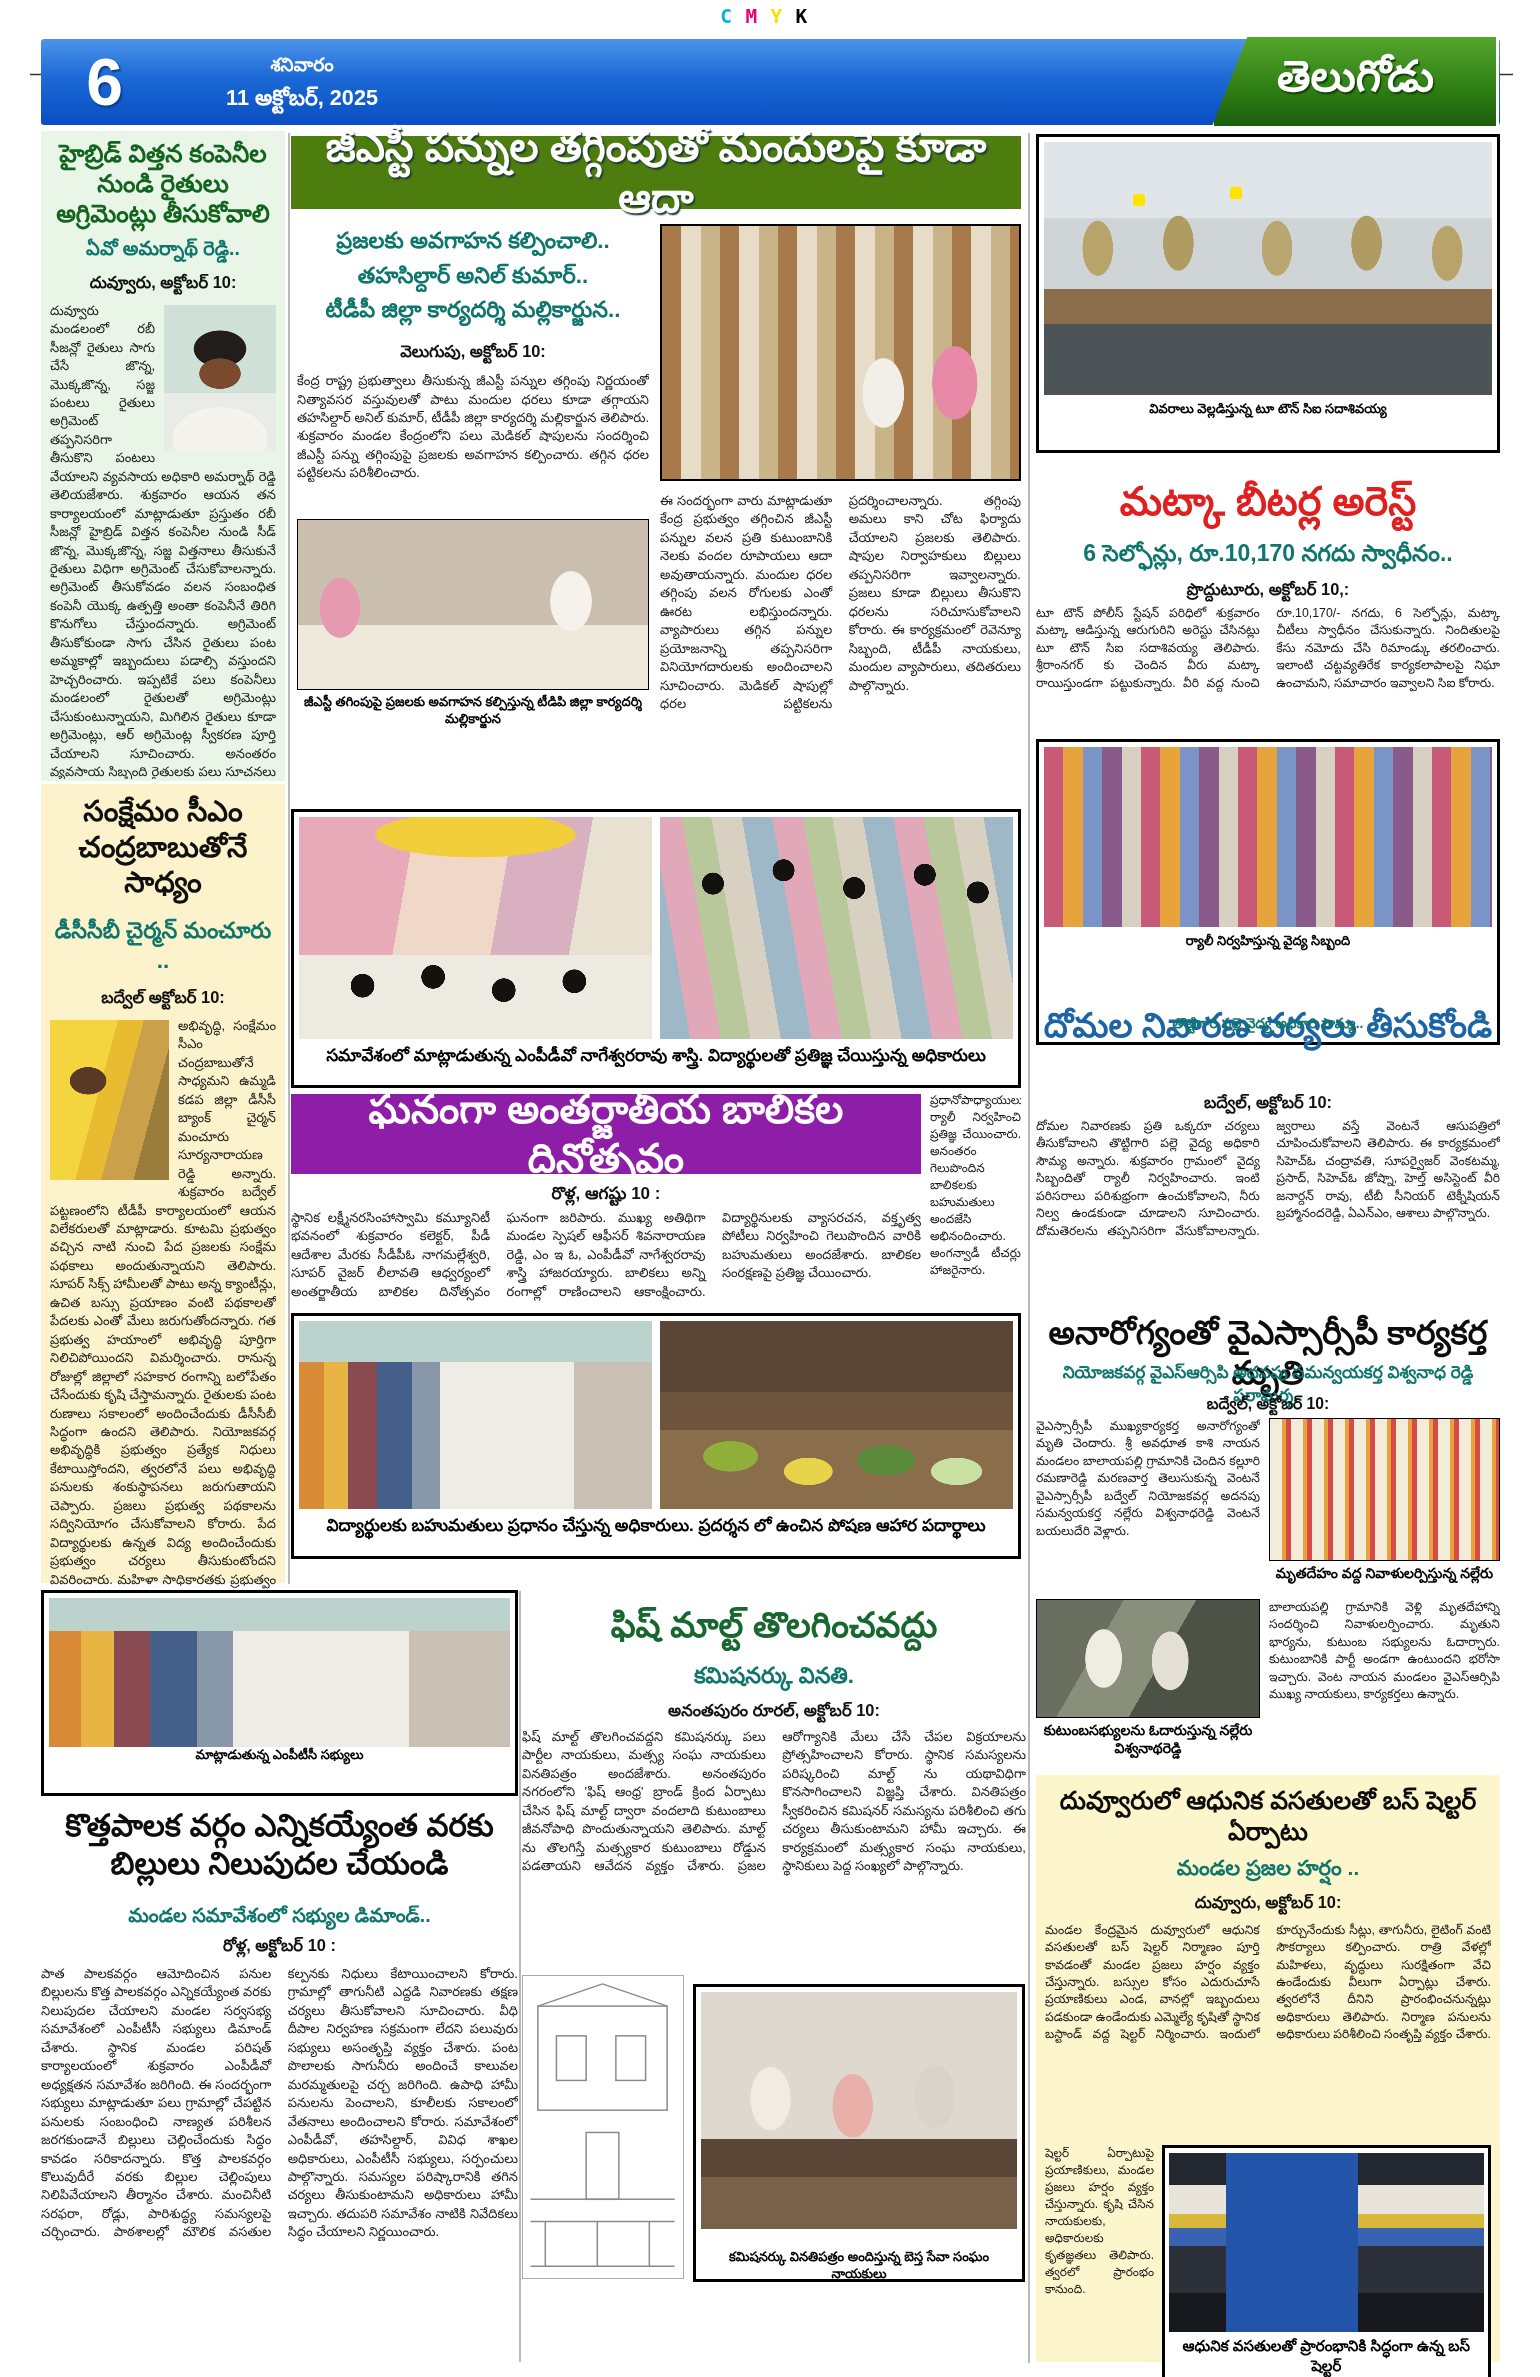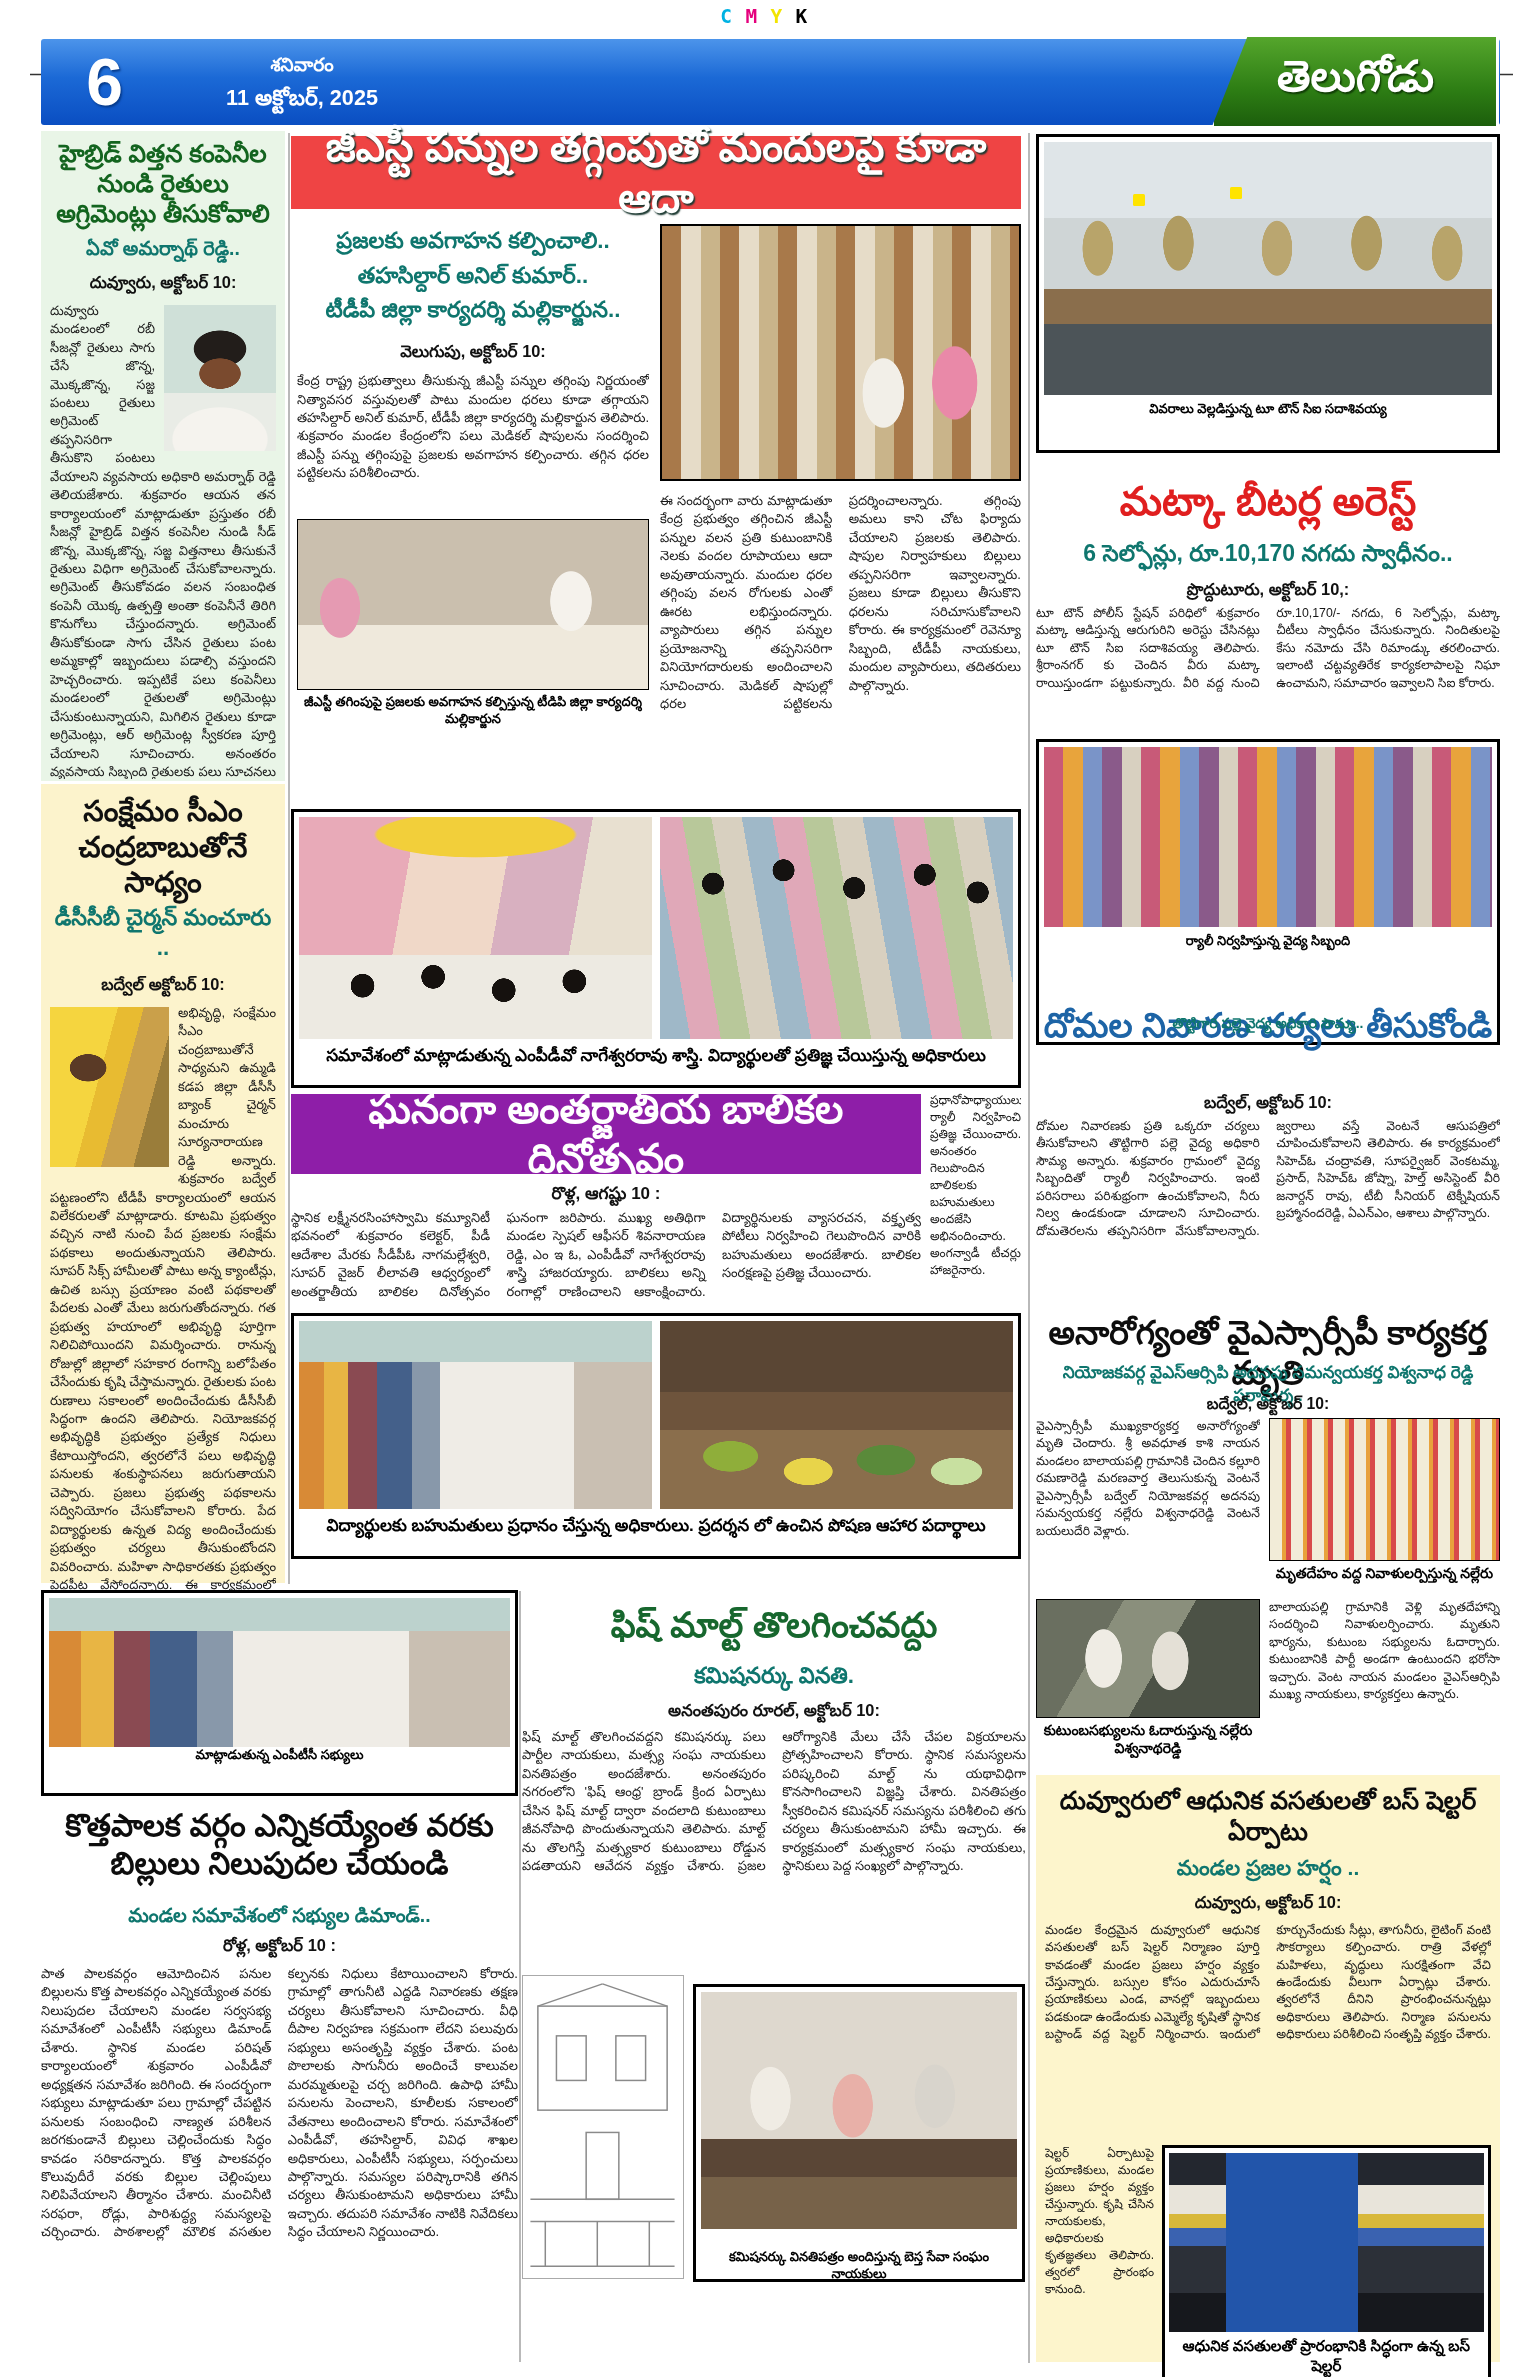--- a/index.html
+++ b/index.html
@@ -150,38 +150,38 @@
     <div class="sub" style="font-size:19.4px;margin-top:6px">ఏవో అమర్నాథ్ రెడ్డి..</div>
     <div class="dl" style="margin-top:12px">దువ్వూరు, అక్టోబర్ 10:</div>
     <div class="bd" style="margin-top:6px;height:477px">
       <div class="ph ph-portrait float-r" style="width:112px;height:146px"></div>
       <span>దువ్వూరు మండలంలో రబీ సీజన్లో రైతులు సాగు చేసే జొన్న, మొక్కజొన్న, సజ్జ పంటలు రైతులు అగ్రిమెంట్ తప్పనిసరిగా తీసుకొని పంటలు వేయాలని వ్యవసాయ అధికారి అమర్నాథ్ రెడ్డి తెలియజేశారు. శుక్రవారం ఆయన తన కార్యాలయంలో మాట్లాడుతూ ప్రస్తుతం రబీ సీజన్లో హైబ్రిడ్ విత్తన కంపెనీల నుండి సీడ్ జొన్న, మొక్కజొన్న, సజ్జ విత్తనాలు తీసుకునే రైతులు విధిగా అగ్రిమెంట్ చేసుకోవాలన్నారు. అగ్రిమెంట్ తీసుకోవడం వలన సంబంధిత కంపెనీ యొక్క ఉత్పత్తి అంతా కంపెనీనే తిరిగి కొనుగోలు చేస్తుందన్నారు. అగ్రిమెంట్ తీసుకోకుండా సాగు చేసిన రైతులు పంట అమ్మకాల్లో ఇబ్బందులు పడాల్సి వస్తుందని హెచ్చరించారు. ఇప్పటికే పలు కంపెనీలు మండలంలో రైతులతో అగ్రిమెంట్లు చేసుకుంటున్నాయని, మిగిలిన రైతులు కూడా అగ్రిమెంట్లు, ఆర్ అగ్రిమెంట్ల స్వీకరణ పూర్తి చేయాలని సూచించారు. అనంతరం వ్యవసాయ సిబ్బంది రైతులకు పలు సూచనలు చేశారు. గతంలో అగ్రిమెంట్ లేకుండా సాగు చేసి నష్టపోయిన రైతుల పరిస్థితిని గుర్తు చేశారు. ఈ విషయంలో రైతులు అప్రమత్తంగా ఉండాలని, అనుమానాలు ఉంటే వ్యవసాయ కార్యాలయంలో సంప్రదించాలని తెలిపారు. పంటల బీమా నమోదు కూడా సకాలంలో చేసుకోవాలని కోరారు. విత్తన నాణ్యతను పరిశీలించుకొని కొనుగోలు చేయాలని, రశీదులు భద్రపరుచుకోవాలని సూచించారు. మండల రైతులు ఈ అవకాశాన్ని వినియోగించుకోవాలని పిలుపునిచ్చారు. అధికారుల సూచనలను పాటించాలని కోరుతూ సమావేశం ముగిసింది. రైతులు తమ సందేహాలను అధికారులను అడిగి నివృత్తి చేసుకున్నారు. చూడాల్సిందే.</span>
     </div>
   </div>
 
   <div class="abs" style="left:41px;top:784px;width:244px;height:799px;background:#fcf3cc;box-sizing:border-box;padding:10.4px 9px">
     <div class="hl" style="font-size:29px;color:#101010">సంక్షేమం సీఎం చంద్రబాబుతోనే సాధ్యం</div>
-    <div class="sub" style="font-size:22.4px;margin-top:2px">డీసీసీబీ చైర్మన్ మంచూరు ..</div>
+    <div class="sub" style="font-size:22.4px;margin-top:15px">డీసీసీబీ చైర్మన్ మంచూరు ..</div>
     <div class="dl" style="margin-top:12px">బద్వేల్ అక్టోబర్ 10:</div>
     <div class="bd" style="margin-top:6px;height:604px">
       <div class="ph ph-flag float-l" style="width:119px;height:160px"></div>
       <span>అభివృద్ధి, సంక్షేమం సీఎం చంద్రబాబుతోనే సాధ్యమని ఉమ్మడి కడప జిల్లా డీసీసీ బ్యాంక్ చైర్మన్ మంచూరు సూర్యనారాయణ రెడ్డి అన్నారు. శుక్రవారం బద్వేల్ పట్టణంలోని టీడీపీ కార్యాలయంలో ఆయన విలేకరులతో మాట్లాడారు. కూటమి ప్రభుత్వం వచ్చిన నాటి నుంచి పేద ప్రజలకు సంక్షేమ పథకాలు అందుతున్నాయని తెలిపారు. సూపర్ సిక్స్ హామీలతో పాటు అన్న క్యాంటీన్లు, ఉచిత బస్సు ప్రయాణం వంటి పథకాలతో పేదలకు ఎంతో మేలు జరుగుతోందన్నారు. గత ప్రభుత్వ హయాంలో అభివృద్ధి పూర్తిగా నిలిచిపోయిందని విమర్శించారు. రానున్న రోజుల్లో జిల్లాలో సహకార రంగాన్ని బలోపేతం చేసేందుకు కృషి చేస్తామన్నారు. రైతులకు పంట రుణాలు సకాలంలో అందించేందుకు డీసీసీబీ సిద్ధంగా ఉందని తెలిపారు. నియోజకవర్గ అభివృద్ధికి ప్రభుత్వం ప్రత్యేక నిధులు కేటాయిస్తోందని, త్వరలోనే పలు అభివృద్ధి పనులకు శంకుస్థాపనలు జరుగుతాయని చెప్పారు. ప్రజలు ప్రభుత్వ పథకాలను సద్వినియోగం చేసుకోవాలని కోరారు. పేద విద్యార్థులకు ఉన్నత విద్య అందించేందుకు ప్రభుత్వం చర్యలు తీసుకుంటోందని వివరించారు. మహిళా సాధికారతకు ప్రభుత్వం పెద్దపీట వేస్తోందన్నారు. ఈ కార్యక్రమంలో టీడీపీ నాయకులు, కార్యకర్తలు పాల్గొన్నారు. ప్రభుత్వ సంక్షేమ పథకాలను ప్రజల్లోకి తీసుకెళ్లాలని ఆయన కార్యకర్తలకు పిలుపునిచ్చారు.</span>
     </div>
   </div>
 
   <div class="abs pbox" style="left:41px;top:1590px;width:477px;height:206px">
     <div class="ph ph-meeting" style="width:100%;height:149px"></div>
     <div class="cap">మాట్లాడుతున్న ఎంపీటీసీ సభ్యులు</div>
   </div>
   <div class="abs hl" style="left:41px;top:1807px;width:477px;font-size:31px;color:#0d0d0d">కొత్తపాలక వర్గం ఎన్నికయ్యేంత వరకు బిల్లులు నిలుపుదల చేయండి</div>
   <div class="abs sub" style="left:41px;top:1902px;width:477px;font-size:19.4px">మండల సమావేశంలో సభ్యుల డిమాండ్..</div>
   <div class="abs dl" style="left:41px;top:1936px;width:477px">రోళ్ల, అక్టోబర్ 10 :</div>
   <div class="abs bd cols2" style="left:41px;top:1965px;width:477px;height:398px">పాత పాలకవర్గం ఆమోదించిన పనుల బిల్లులను కొత్త పాలకవర్గం ఎన్నికయ్యేంత వరకు నిలుపుదల చేయాలని మండల సర్వసభ్య సమావేశంలో ఎంపీటీసీ సభ్యులు డిమాండ్ చేశారు. స్థానిక మండల పరిషత్ కార్యాలయంలో శుక్రవారం ఎంపీడీవో అధ్యక్షతన సమావేశం జరిగింది. ఈ సందర్భంగా సభ్యులు మాట్లాడుతూ పలు గ్రామాల్లో చేపట్టిన పనులకు సంబంధించి నాణ్యత పరిశీలన జరగకుండానే బిల్లులు చెల్లించేందుకు సిద్ధం కావడం సరికాదన్నారు. కొత్త పాలకవర్గం కొలువుదీరే వరకు బిల్లుల చెల్లింపులు నిలిపివేయాలని తీర్మానం చేశారు. మంచినీటి సరఫరా, రోడ్లు, పారిశుద్ధ్య సమస్యలపై చర్చించారు. పాఠశాలల్లో మౌలిక వసతుల కల్పనకు నిధులు కేటాయించాలని కోరారు. గ్రామాల్లో తాగునీటి ఎద్దడి నివారణకు తక్షణ చర్యలు తీసుకోవాలని సూచించారు. వీధి దీపాల నిర్వహణ సక్రమంగా లేదని పలువురు సభ్యులు అసంతృప్తి వ్యక్తం చేశారు. పంట పొలాలకు సాగునీరు అందించే కాలువల మరమ్మతులపై చర్చ జరిగింది. ఉపాధి హామీ పనులను పెంచాలని, కూలీలకు సకాలంలో వేతనాలు అందించాలని కోరారు. సమావేశంలో ఎంపీడీవో, తహసిల్దార్, వివిధ శాఖల అధికారులు, ఎంపీటీసీ సభ్యులు, సర్పంచులు పాల్గొన్నారు. సమస్యల పరిష్కారానికి తగిన చర్యలు తీసుకుంటామని అధికారులు హామీ ఇచ్చారు. తదుపరి సమావేశం నాటికి నివేదికలు సిద్ధం చేయాలని నిర్ణయించారు.</div>
 
-  <div class="abs" style="left:291px;top:136px;width:730px;height:73px;background:#ef4444;display:flex;align-items:center;justify-content:center">
+  <div class="abs" style="left:291px;top:136px;width:730px;height:73px;background:#4d7c0f;display:flex;align-items:center;justify-content:center">
     <span class="hl" style="font-size:41px;color:#fff;text-shadow:1.5px 1.5px 1.5px #1d3a32">జీఎస్టీ పన్నుల తగ్గింపుతో మందులపై కూడా ఆదా</span>
   </div>
   <div class="abs" style="left:297px;top:224px;width:352px">
     <div class="sub" style="font-size:22.4px;line-height:1.55">
       <div>ప్రజలకు అవగాహన కల్పించాలి..</div>
       <div>తహసిల్దార్ అనిల్ కుమార్..</div>
       <div>టీడీపీ జిల్లా కార్యదర్శి మల్లికార్జున..</div>
     </div>
     <div class="dl" style="margin-top:13.4px">వెలుగుపు, అక్టోబర్ 10:</div>
     <div class="bd" style="margin-top:7.5px;height:142px">కేంద్ర రాష్ట్ర ప్రభుత్వాలు తీసుకున్న జీఎస్టీ పన్నుల తగ్గింపు నిర్ణయంతో నిత్యావసర వస్తువులతో పాటు మందుల ధరలు కూడా తగ్గాయని తహసిల్దార్ అనిల్ కుమార్, టీడీపీ జిల్లా కార్యదర్శి మల్లికార్జున తెలిపారు. శుక్రవారం మండల కేంద్రంలోని పలు మెడికల్ షాపులను సందర్శించి జీఎస్టీ పన్ను తగ్గింపుపై ప్రజలకు అవగాహన కల్పించారు. తగ్గిన ధరల పట్టికలను పరిశీలించారు.</div>

